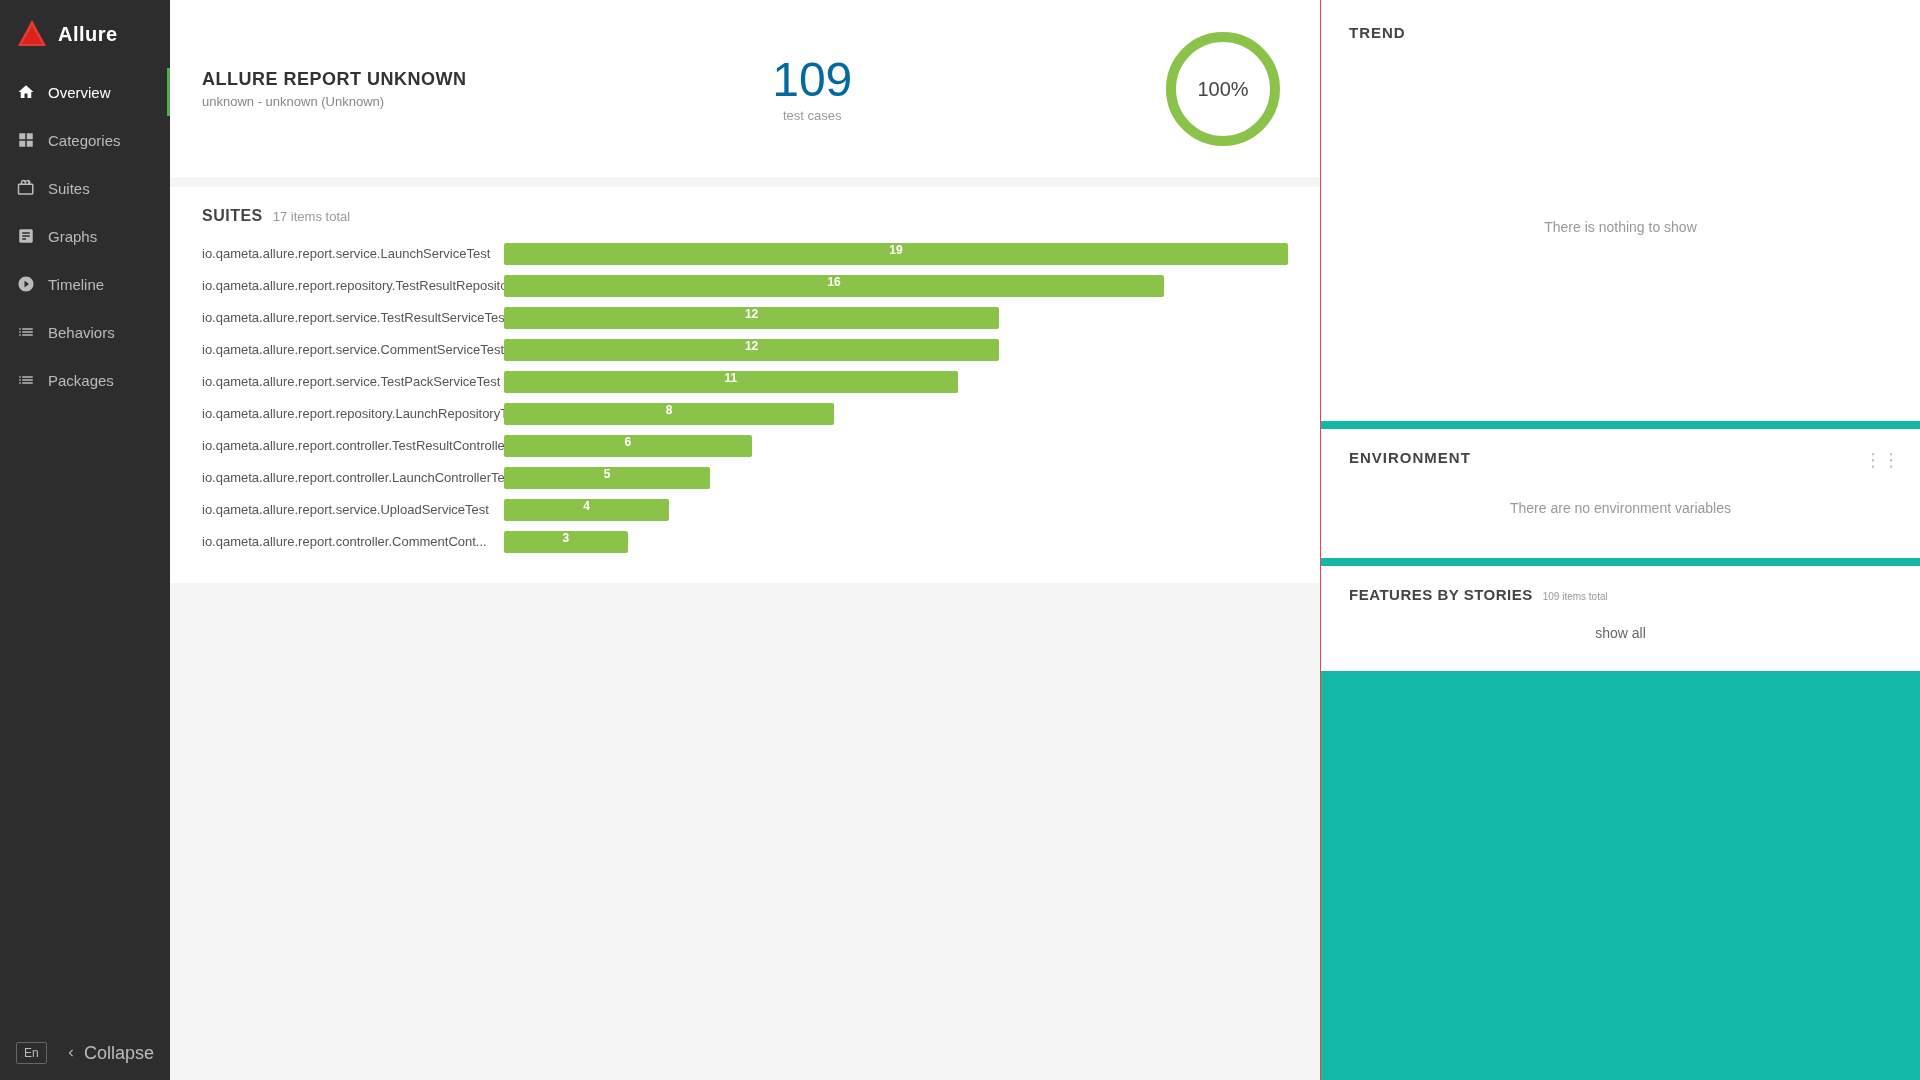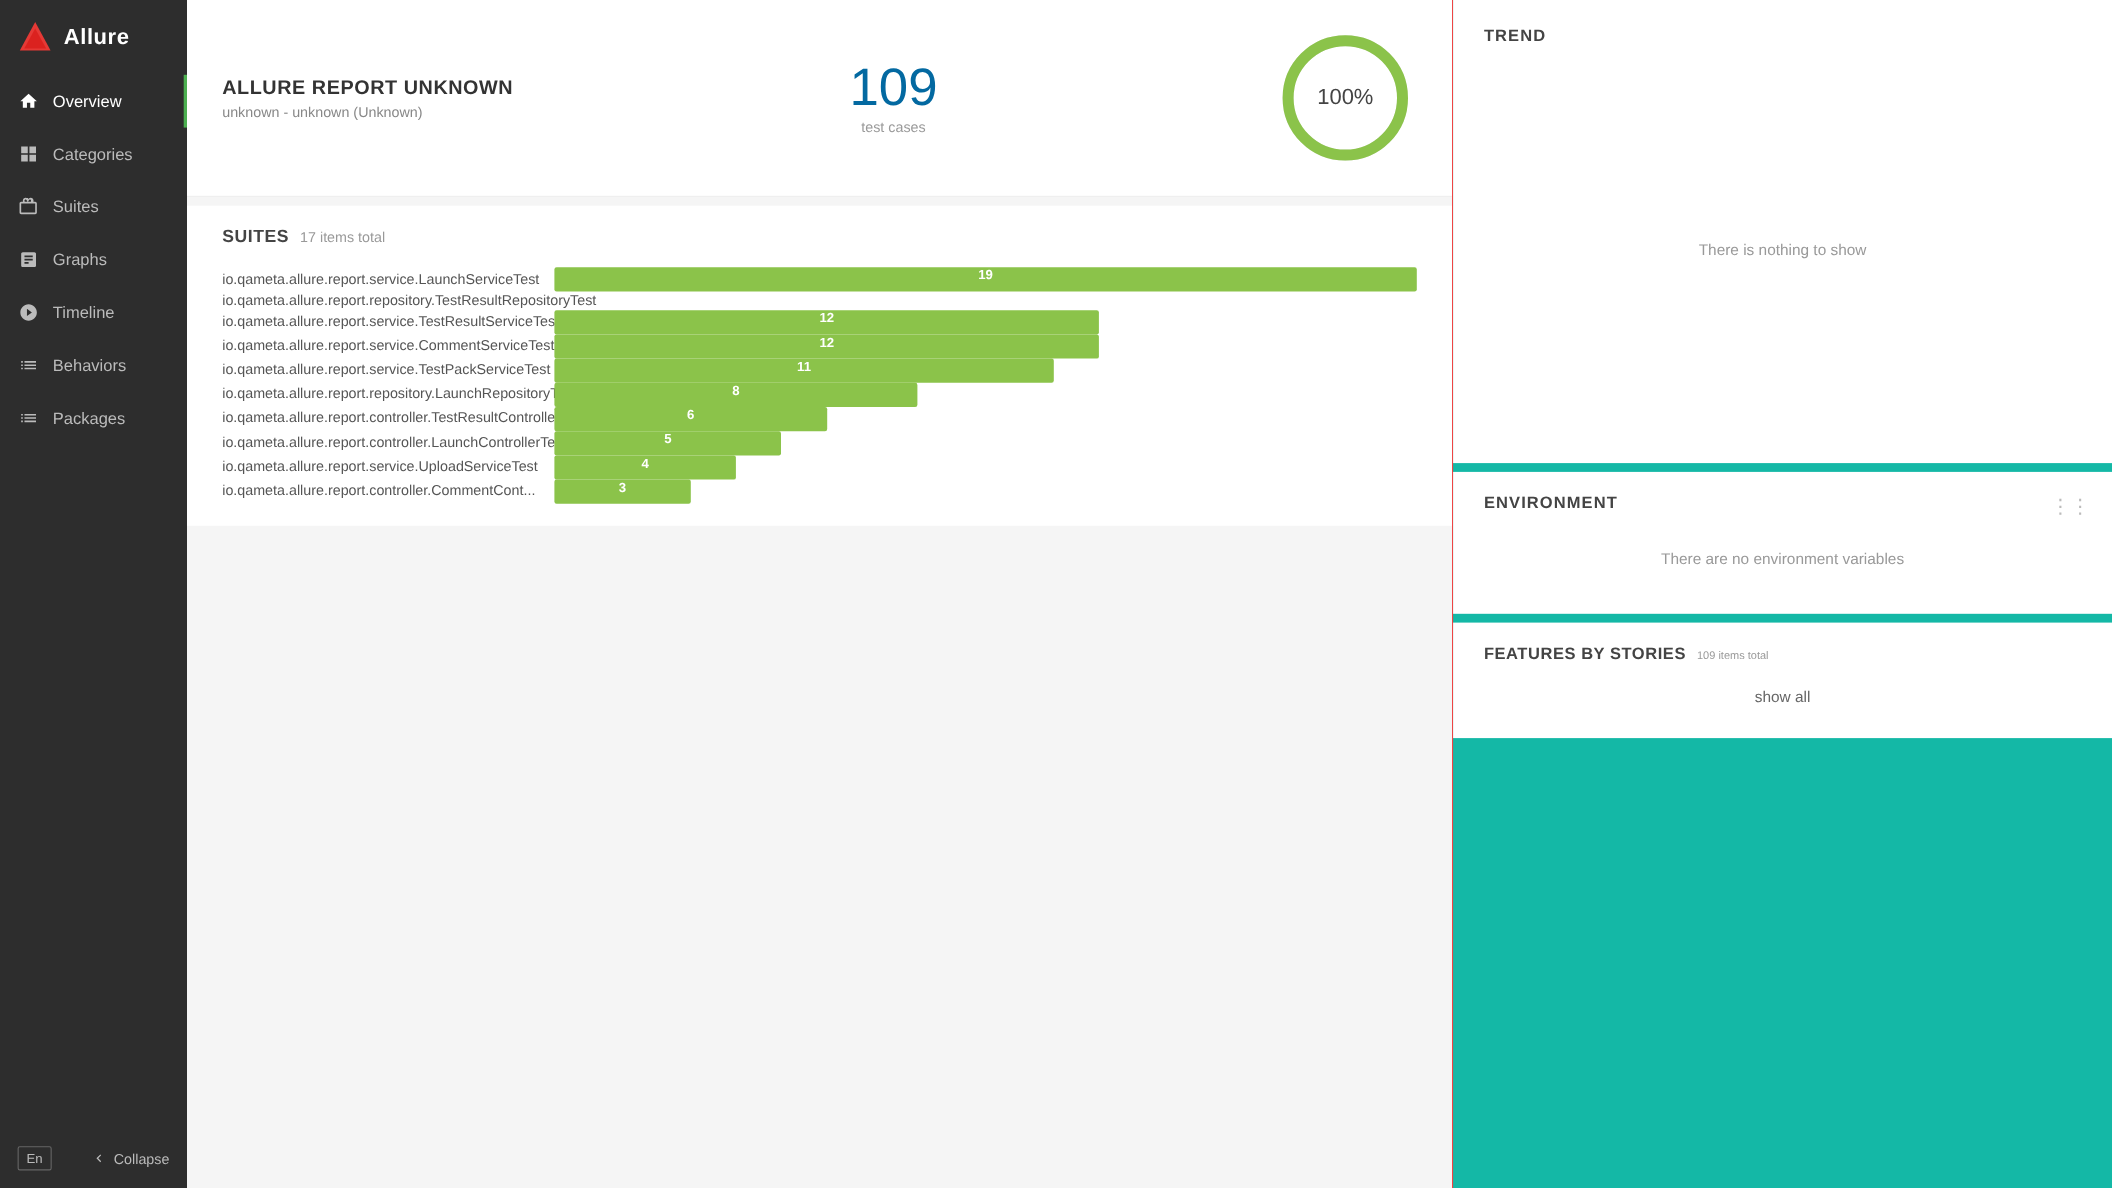--- a/index.html
+++ b/index.html
@@ -70,21 +70,21 @@
     }
     .lang-badge {
       border: 1px solid #666;
       color: #bbb;
       font-size: 12px;
       padding: 3px 7px;
       border-radius: 2px;
     }
     .collapse-btn {
       color: #bbb;
-      font-size: 13px;
+      font-size: 18px;
       display: flex;
       align-items: center;
       gap: 6px;
       cursor: pointer;
     }
 
     
     #main {
       flex: 1;
       display: flex;
@@ -169,20 +169,21 @@
       color: #444;
       letter-spacing: 0.5px;
     }
     #suites-count {
       font-size: 13px;
       color: #999;
     }
     .suite-row {
       display: flex;
       align-items: center;
+      margin-bottom: 10px;
       gap: 12px;
     }
     .suite-name {
       width: 290px;
       font-size: 13px;
       color: #555;
       line-height: 1.3;
       flex-shrink: 0;
     }
     .suite-bar-container {
@@ -423,20 +424,25 @@
       <div class="suite-row">
       <div class="suite-name">io.qameta.allure.report.service.LaunchServiceTest</div>
       <div class="suite-bar-container">
         <div class="suite-bar" style="width:100%;">
           <span class="suite-bar-label">19</span>
         </div>
       </div>
     </div>
           <div class="suite-row">
       <div class="suite-name">io.qameta.allure.report.repository.TestResultRepositoryTest</div>
+      <div class="suite-bar-container">
+        <div class="suite-bar" style="width:84.21052631578947%;">
+          <span class="suite-bar-label">16</span>
+        </div>
+      </div>
     </div>
           <div class="suite-row">
       <div class="suite-name">io.qameta.allure.report.service.TestResultServiceTest</div>
       <div class="suite-bar-container">
         <div class="suite-bar" style="width:63.1578947368421%;">
           <span class="suite-bar-label">12</span>
         </div>
       </div>
     </div>
           <div class="suite-row">

